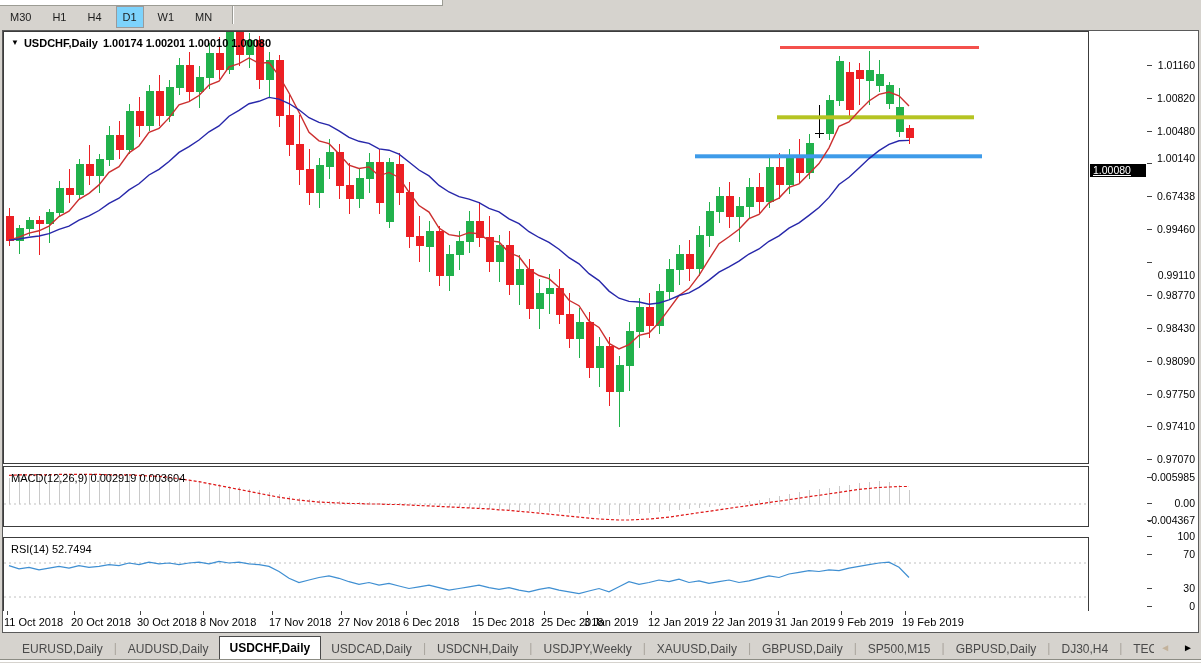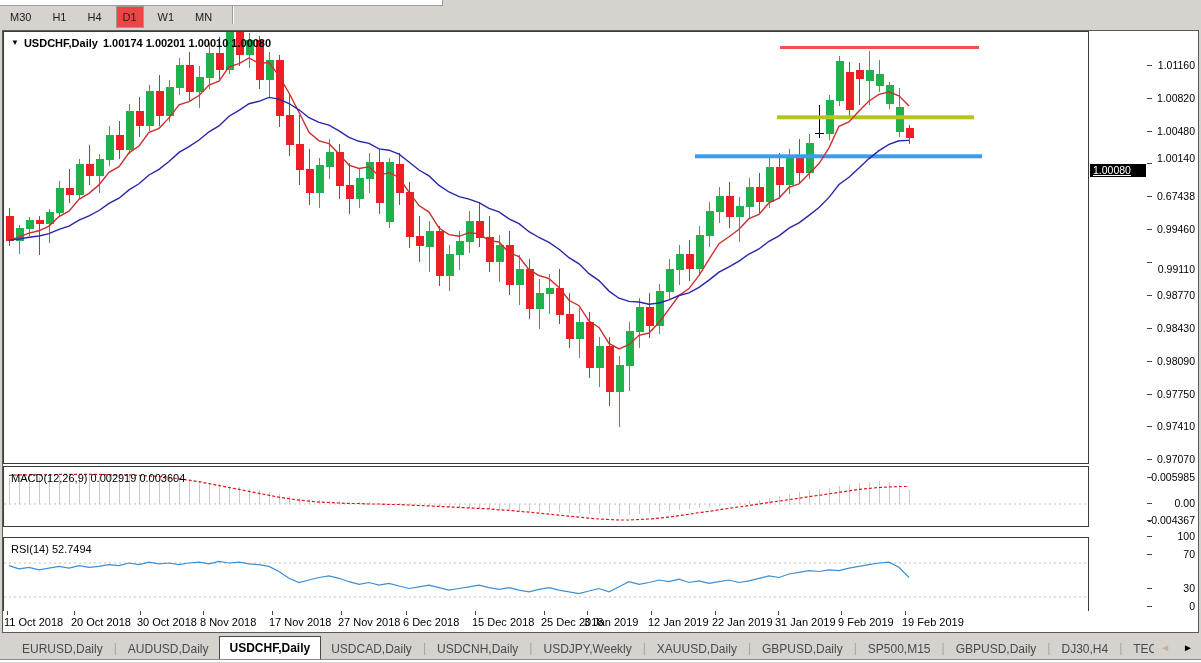--- a/index.html
+++ b/index.html
@@ -5,21 +5,21 @@
   html,body{margin:0;padding:0;}
   body{font-family:"Liberation Sans",sans-serif;background:#d6d3ce;}
   .screen{position:relative;width:1201px;height:663px;background:#d6d3ce;overflow:hidden;}
 
   
   .top-strip{position:absolute;left:0;top:0;width:442px;height:5px;background:#ffffff;
              border-right:1px solid #9c9c94;border-bottom:1px solid #9c9c94;}
   .toolbar{position:absolute;left:0;top:6px;width:100%;height:24px;display:flex;align-items:flex-start;padding-left:3px;box-sizing:border-box;}
   .tf-btn{height:20px;padding:0 6px;margin-right:7px;font-size:11px;color:#1c1c1c;
           display:flex;align-items:center;border:1px solid transparent;cursor:default;}
-  .tf-btn.active{background:#ef4444;border:1px solid #9a9a9a;}
+  .tf-btn.active{background:#7dd3fc;border:1px solid #9a9a9a;}
   .tf-sep{width:0;height:18px;border-left:1px solid #9a9a94;border-right:1px solid #ffffff;margin-left:6px;}
 
   
   .chart-window{position:absolute;left:2px;top:30px;width:1197px;height:603px;background:#ffffff;
                 border:1px solid #5a5a5a;box-sizing:border-box;}
   .panel{position:absolute;left:0;background:#fff;border:1px solid #3c3c3c;box-sizing:border-box;overflow:hidden;}
   #panel-main{top:0;width:1086px;height:433px;}
   #panel-macd{top:435px;width:1086px;height:61px;}
   #panel-rsi{top:498px;width:1086px;height:81px;margin-top:8px;}
   .panel svg{position:absolute;left:0;top:0;}
@@ -422,21 +422,21 @@
         <div class="axis-label" style="top: 60.7556px;">1.00820</div>
         <div class="axis-tick" style="top: 99.5112px;"></div>
         <div class="axis-label" style="top: 93.5112px;">1.00480</div>
         <div class="axis-tick" style="top: 132.267px;"></div>
         <div class="axis-label" style="top: 121px;">1.00140</div>
         <div class="axis-tick" style="top: 165.022px;"></div>
         <div class="axis-label" style="top: 159.022px;">0.67438</div>
         <div class="axis-tick" style="top: 197.778px;"></div>
         <div class="axis-label" style="top: 191.778px;">0.99460</div>
         <div class="axis-tick" style="top: 231.497px;"></div>
-        <div class="axis-label" style="top: 232px;">0.99110</div>
+        <div class="axis-label" style="top: 238px;">0.99110</div>
         <div class="axis-tick" style="top: 264.253px;"></div>
         <div class="axis-label" style="top: 258.253px;">0.98770</div>
         <div class="axis-tick" style="top: 297.008px;"></div>
         <div class="axis-label" style="top: 291.008px;">0.98430</div>
         <div class="axis-tick" style="top: 329.764px;"></div>
         <div class="axis-label" style="top: 323.764px;">0.98090</div>
         <div class="axis-tick" style="top: 362.519px;"></div>
         <div class="axis-label" style="top: 356.519px;">0.97750</div>
         <div class="axis-tick" style="top: 395.275px;"></div>
         <div class="axis-label" style="top: 389.275px;">0.97410</div>

